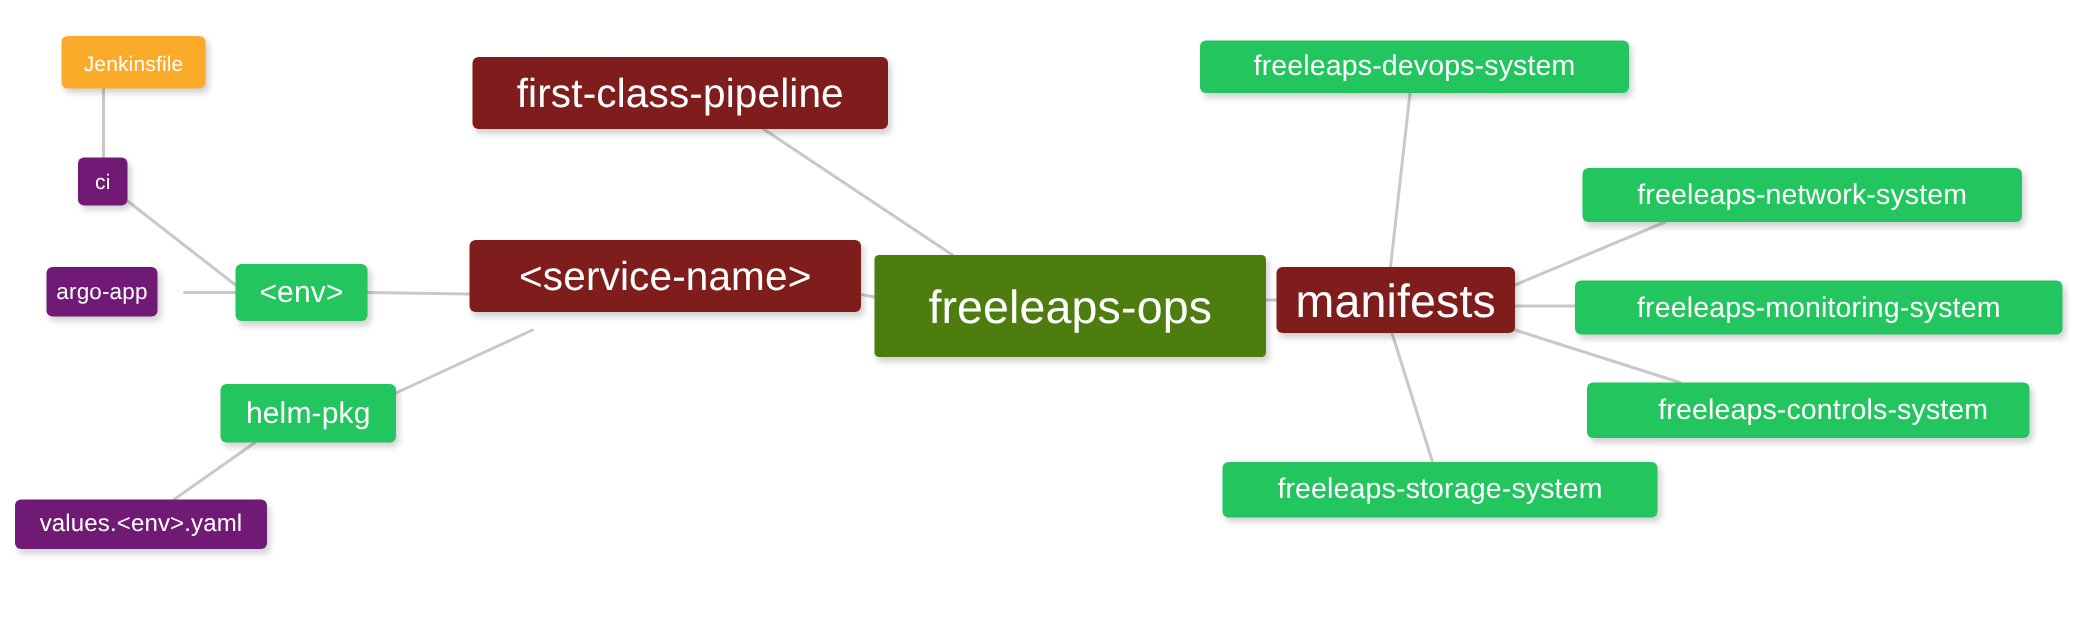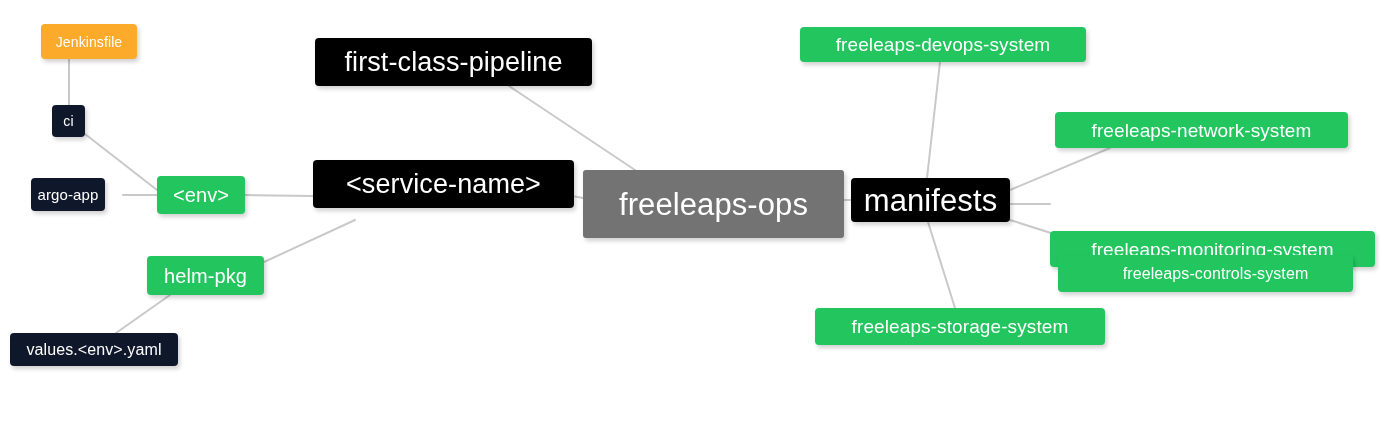--- a/index.html
+++ b/index.html
@@ -33,27 +33,27 @@
     justify-content: center;
     color: #ffffff;
     white-space: nowrap;
     border-radius: 4px;
     box-shadow: 2px 3px 4px rgba(0,0,0,0.18);
     line-height: 1;
     letter-spacing: 0.1px;
     z-index: 2;
   }
   .node.root {
-    background: #737373;
+    background: #4d7c0f;
     border-radius: 3px;
   }
-  .node.blue  { background: #000000; }
+  .node.blue  { background: #7f1d1d; }
   .node.green { background: #22c55e; }
   .node.orange{ background: #fbaa2a; }
-  .node.red   { background: #0f172a; }
+  .node.red   { background: #701a75; }
 </style>
 </head>
 <body>
 
 <div id="canvas">
   <svg id="edges" width="1390" height="421" viewBox="0 0 1390 421">
       <line x1="69" y1="59" x2="69" y2="105" stroke="#c9c9c9" stroke-width="2" stroke-linecap="round"></line>
       <line x1="85" y1="134" x2="157" y2="190" stroke="#c9c9c9" stroke-width="2" stroke-linecap="round"></line>
       <line x1="123" y1="195" x2="157" y2="195" stroke="#c9c9c9" stroke-width="2" stroke-linecap="round"></line>
       <line x1="245" y1="195" x2="313" y2="196" stroke="#c9c9c9" stroke-width="2" stroke-linecap="round"></line>
@@ -98,23 +98,23 @@
       </div>
       <div class="node blue" style="left: 851px; top: 178px; width: 159px; height: 44px; font-size: 31px;">
         <span>manifests</span>
       </div>
       <div class="node green" style="left: 800px; top: 27px; width: 286px; height: 35px; font-size: 19px;">
         <span>freeleaps-devops-system</span>
       </div>
       <div class="node green" style="left: 1055px; top: 112px; width: 293px; height: 36px; font-size: 19px;">
         <span>freeleaps-network-system</span>
       </div>
-      <div class="node green" style="left: 1050px; top: 187px; width: 325px; height: 36px; font-size: 19px; margin-top: 44px;">
+      <div class="node green" style="left: 1050px; top: 187px; width: 325px; height: 36px; font-size: 19px;">
         <span>freeleaps-monitoring-system</span>
       </div>
-      <div class="node green" style="left: 1058px; top: 255px; width: 295px; height: 37px; font-size: 16px; padding-left: 20px;">
+      <div class="node green" style="left: 1058px; top: 255px; width: 295px; height: 37px; font-size: 19px; padding-left: 20px;">
         <span>freeleaps-controls-system</span>
       </div>
       <div class="node green" style="left: 815px; top: 308px; width: 290px; height: 37px; font-size: 19px; text-align: right;">
         <span>freeleaps-storage-system</span>
       </div>
     </div>
 </div>
 
 </body></html>

